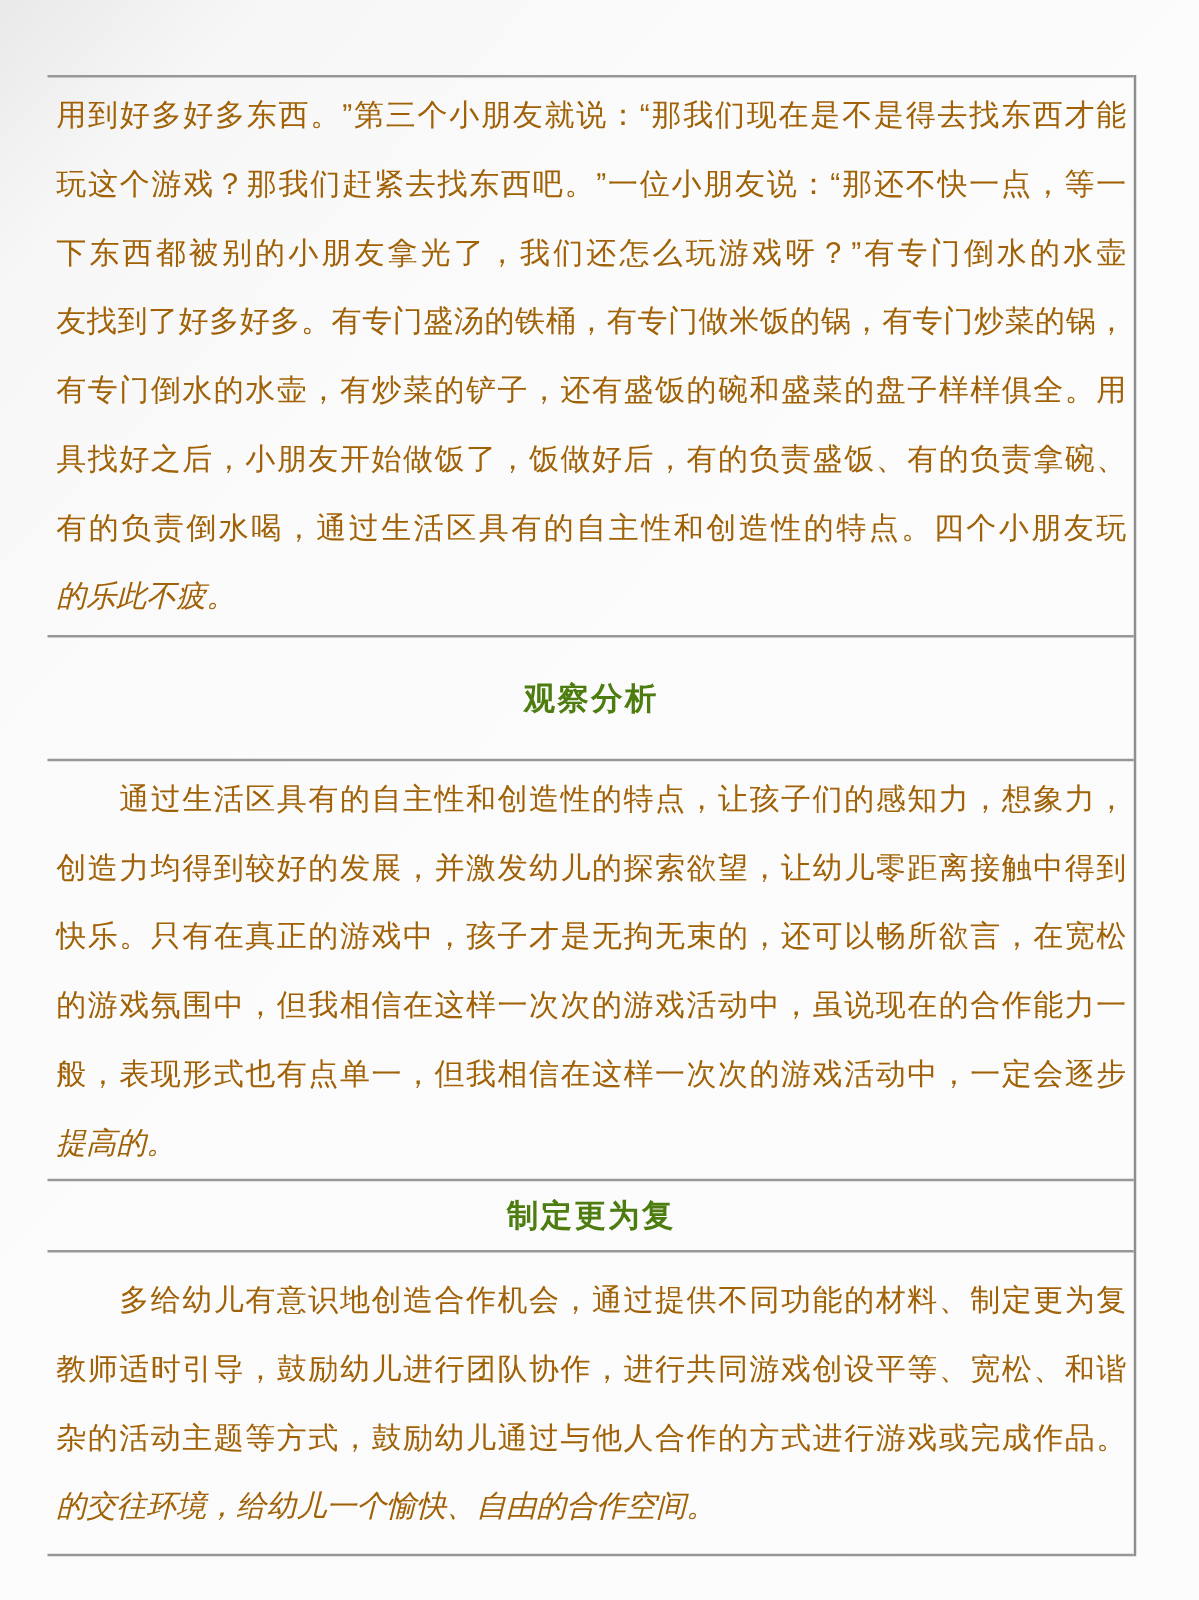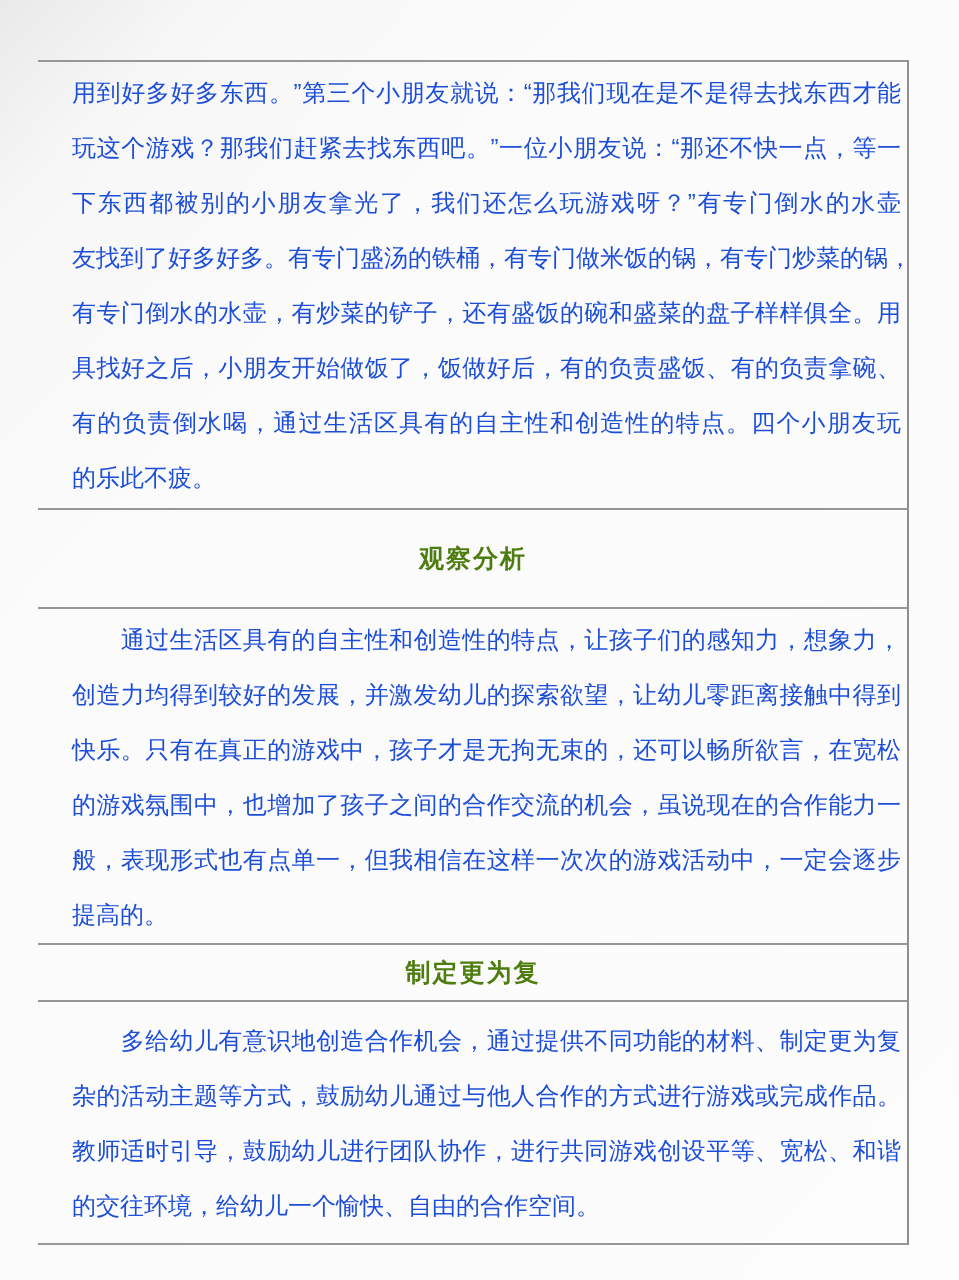--- a/index.html
+++ b/index.html
@@ -49,27 +49,27 @@
     font-weight: bold;
     font-size: 25px;
     letter-spacing: 2px;
     color: #4d7c0f;
   }
   .text-line {
     height: 55px;
     line-height: 55px;
     text-align: justify;
     text-align-last: justify;
-    color: #1d4ed8;
+    color: #a16207;
     letter-spacing: 0px;
     white-space: nowrap;
-    margin-left: 27px;
   }
   .text-line.line-last {
     text-align-last: left;
+    font-style: italic;
   }
 </style>
 </head>
 <body>
 
 <div class="doc-table">
 
   <div class="row row-body-1">
       <div class="text-line">用到好多好多东西。”第三个小朋友就说：“那我们现在是不是得去找东西才能</div>
       <div class="text-line">玩这个游戏？那我们赶紧去找东西吧。”一位小朋友说：“那还不快一点，等一</div>
@@ -82,29 +82,29 @@
     </div>
 
   <div class="row row-header-tall">
     <span class="header-text">观察分析</span>
   </div>
 
   <div class="row row-body-2">
       <div class="text-line">　　通过生活区具有的自主性和创造性的特点，让孩子们的感知力，想象力，</div>
       <div class="text-line">创造力均得到较好的发展，并激发幼儿的探索欲望，让幼儿零距离接触中得到</div>
       <div class="text-line">快乐。只有在真正的游戏中，孩子才是无拘无束的，还可以畅所欲言，在宽松</div>
-      <div class="text-line">的游戏氛围中，也增加了孩子之间的合作交流的机会，虽说现在的合作能力一</div>
+      <div class="text-line">的游戏氛围中，但我相信在这样一次次的游戏活动中，虽说现在的合作能力一</div>
       <div class="text-line">般，表现形式也有点单一，但我相信在这样一次次的游戏活动中，一定会逐步</div>
       <div class="text-line line-last">提高的。</div>
     </div>
 
   <div class="row row-header-short">
     <span class="header-text">制定更为复</span>
   </div>
 
   <div class="row row-body-3">
       <div class="text-line">　　多给幼儿有意识地创造合作机会，通过提供不同功能的材料、制定更为复</div>
+      <div class="text-line">教师适时引导，鼓励幼儿进行团队协作，进行共同游戏创设平等、宽松、和谐</div>
       <div class="text-line">杂的活动主题等方式，鼓励幼儿通过与他人合作的方式进行游戏或完成作品。</div>
-      <div class="text-line">教师适时引导，鼓励幼儿进行团队协作，进行共同游戏创设平等、宽松、和谐</div>
       <div class="text-line line-last">的交往环境，给幼儿一个愉快、自由的合作空间。</div>
     </div>
 
 </div>
 
 </body></html>

